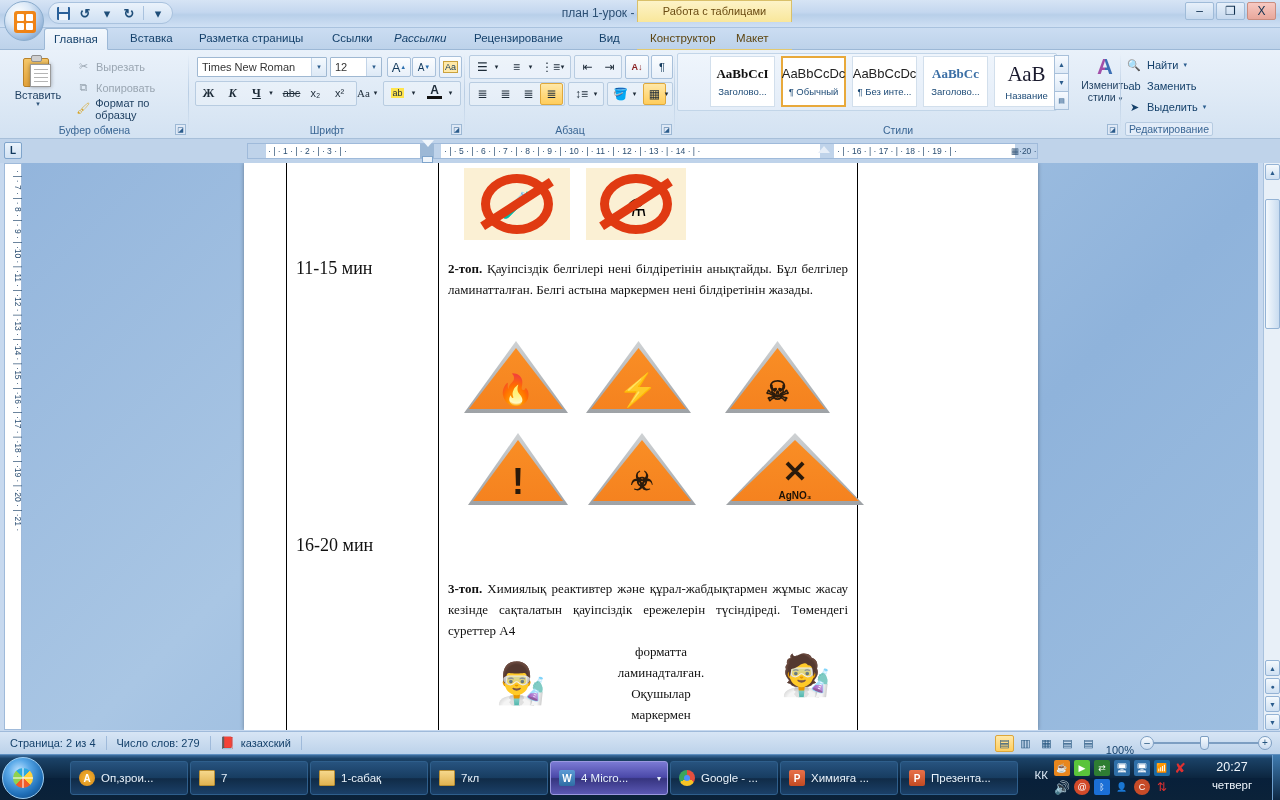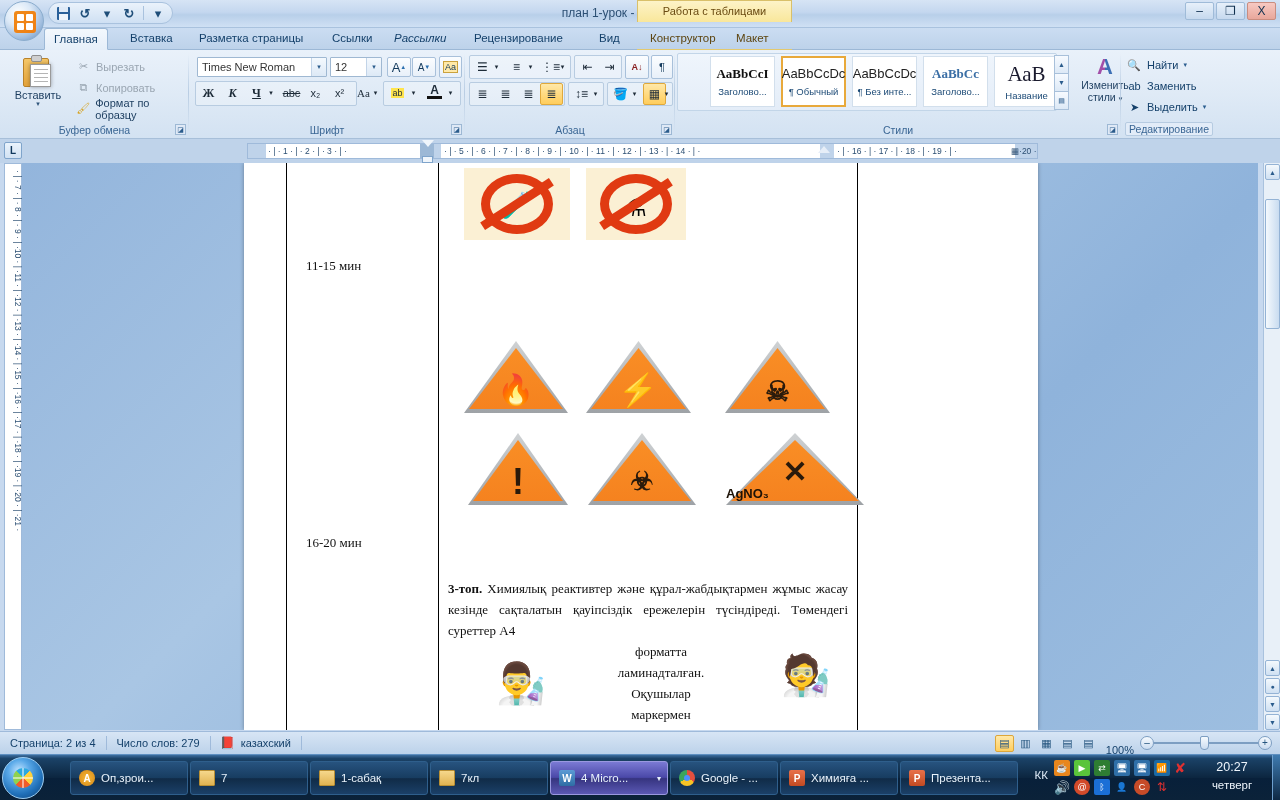--- a/index.html
+++ b/index.html
@@ -178,21 +178,21 @@
   .vr-tick{ position:absolute; left:0; width:18px; text-align:center; font-size:8.5px; color:#2c4f73;
     writing-mode:vertical-rl; }
 
   
   .docarea{ position:absolute; left:22px; top:163px; width:1236px; height:567px;
     background:linear-gradient(135deg,#93b5dc 0%,#a9c6e4 35%,#8fb3db 70%,#9dbee0 100%); overflow:hidden;}
   .page{ position:absolute; left:222px; top:0; width:794px; height:567px; background:#fff;
      box-shadow:0 0 4px rgba(0,0,0,0.35); }
   .tbl{ position:absolute; left:42px; top:0; width:612px; height:567px; }
   .col-divider{ position:absolute; top:0; bottom:0; width:1px; background:#000; }
-  .cell-time{ position:absolute; left:20px; font-size:13px; color:#111;
+  .cell-time{ position:absolute; left:10px; font-size:18px; color:#111;
       font-family:"Liberation Serif", serif; }
   .body-text{ position:absolute; font-family:"Liberation Serif", serif; font-size:13px;
       color:#111; line-height:21px; text-align:justify; }
   .signbox{ position:absolute; }
   .triangle{
     position:relative; width:100%; height:100%;
   }
   .triangle .outer{
     position:absolute; inset:0;
     clip-path: polygon(50% 0, 100% 100%, 0 100%);
@@ -534,20 +534,23 @@
           <div class="ring"></div>
             <div class="slash"></div>
         </div>
         <div class="prohib" style="left:300px; top:5px; width:100px; height:72px;">
           <div style="position:absolute;left:50%;top:55%;transform:translate(-50%,-50%);font-size:24px;">⚗</div>
           <div class="ring"></div>
             <div class="slash"></div>
         </div>
 
         <div class="cell-time" style="top:95px;">11-15 мин</div>
+        <div class="body-text" style="left:162px; top:95px; width:400px;">
+          <b>2-топ.</b><span> Қауіпсіздік белгілері нені білдіретінін анықтайды. Бұл белгілер ламинатталған. Белгі астына маркермен нені білдіретінін жазады.</span>
+        </div>
 
         <div class="signbox" style="left:178px; top:178px; width:104px; height:72px;">
           <div class="triangle">
               <div class="outer"></div>
               <div class="inner"></div>
             <div class="glyph" style="font-size:30px;">🔥</div>
             </div>
         </div>
         <div class="signbox" style="left:300px; top:178px; width:105px; height:72px;">
           <div class="triangle">
@@ -575,21 +578,21 @@
               <div class="outer"></div>
               <div class="inner"></div>
             <div class="glyph" style="font-size:26px;bottom:10%;">☣</div>
             </div>
         </div>
         <div class="signbox" style="left:440px; top:270px; width:138px; height:72px;">
           <div class="triangle">
               <div class="outer"></div>
               <div class="inner"></div>
             <div class="glyph" style="font-size:30px;bottom:22%;">✕</div>
-            <div style="position:absolute;left:0;right:0;bottom:4px;text-align:left;font-size:13px;font-weight:bold;color:#1d1206;">AgNO₃</div>
+            <div style="position:absolute;left:0;right:0;bottom:4px;text-align:center;font-size:10px;font-weight:bold;color:#1d1206;">AgNO₃</div>
           </div>
         </div>
 
         <div class="cell-time" style="top:372px;">16-20 мин</div>
         <div class="body-text" style="left:162px; top:415px; width:400px;">
           <b>3-топ.</b><span> Химиялық реактивтер және құрал-жабдықтармен жұмыс жасау кезінде сақталатын қауіпсіздік ережелерін түсіндіреді. Төмендегі суреттер А4</span>
         </div>
         <div class="body-text" style="left:290px; top:478px; width:170px; text-align:center;">
           <div>форматта</div>
           <div>ламинадталған.</div>

